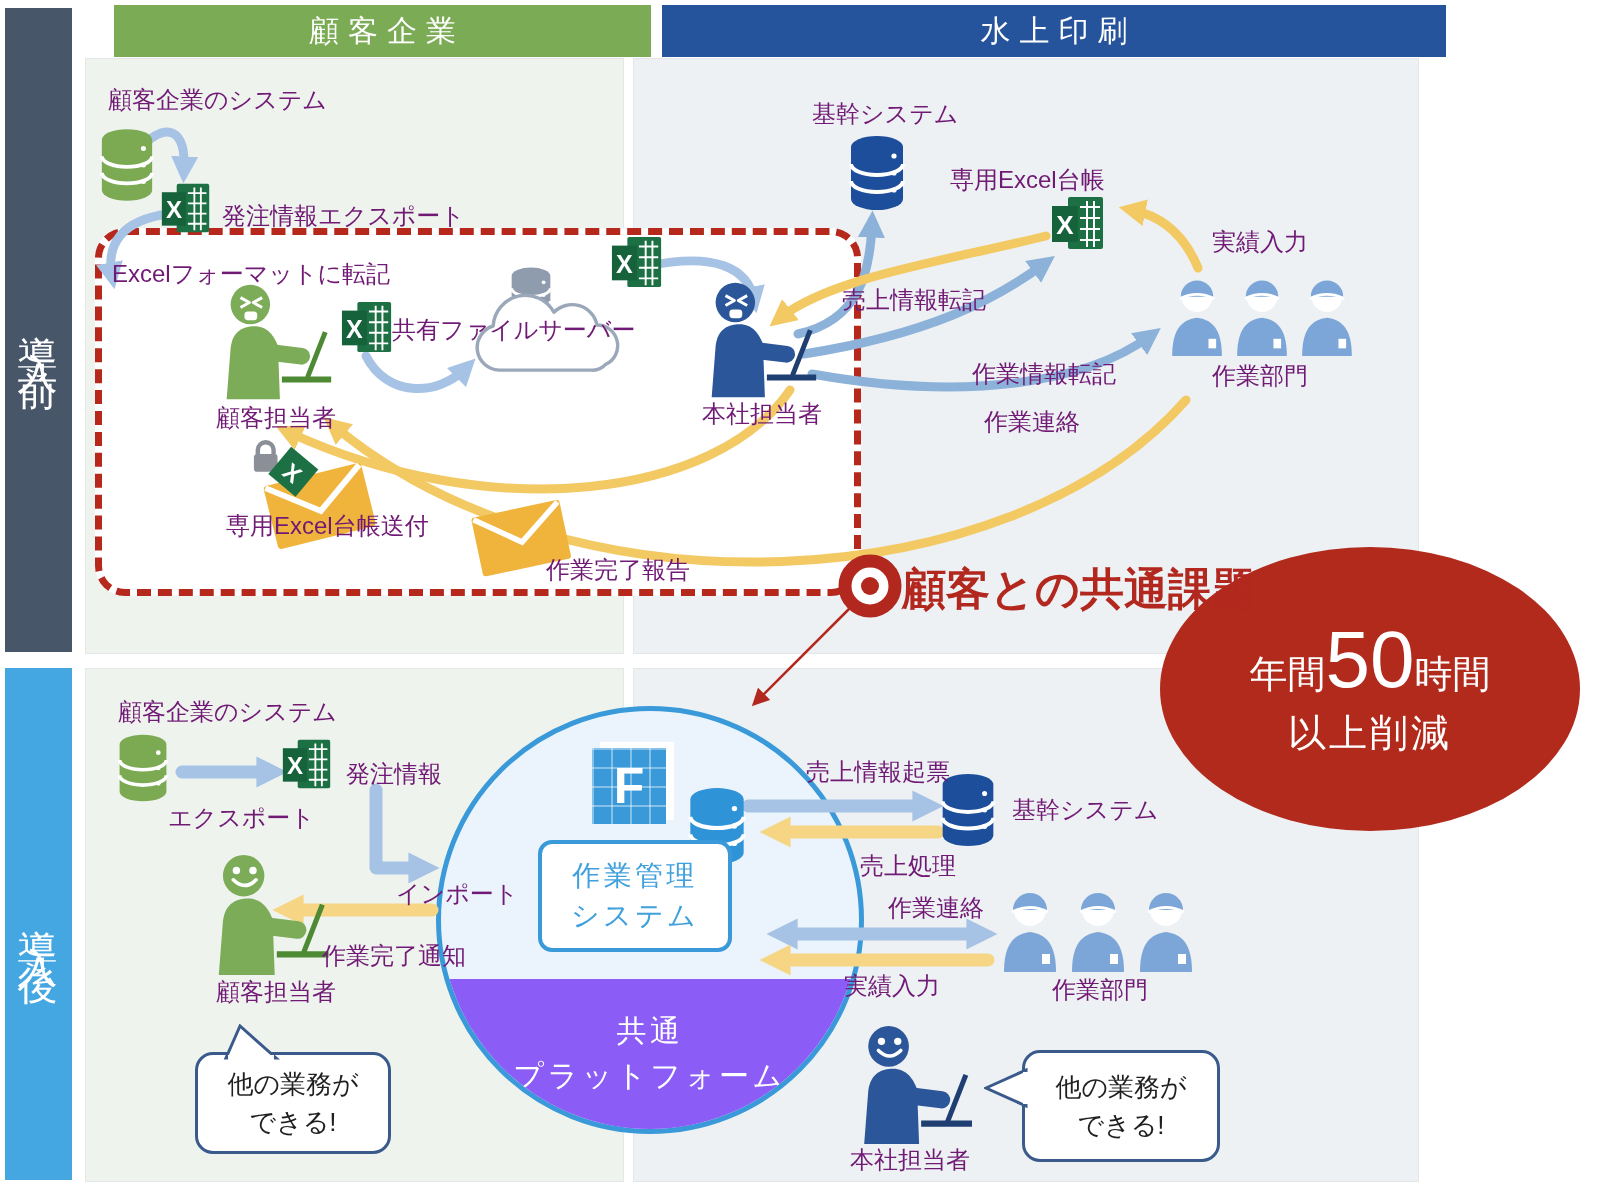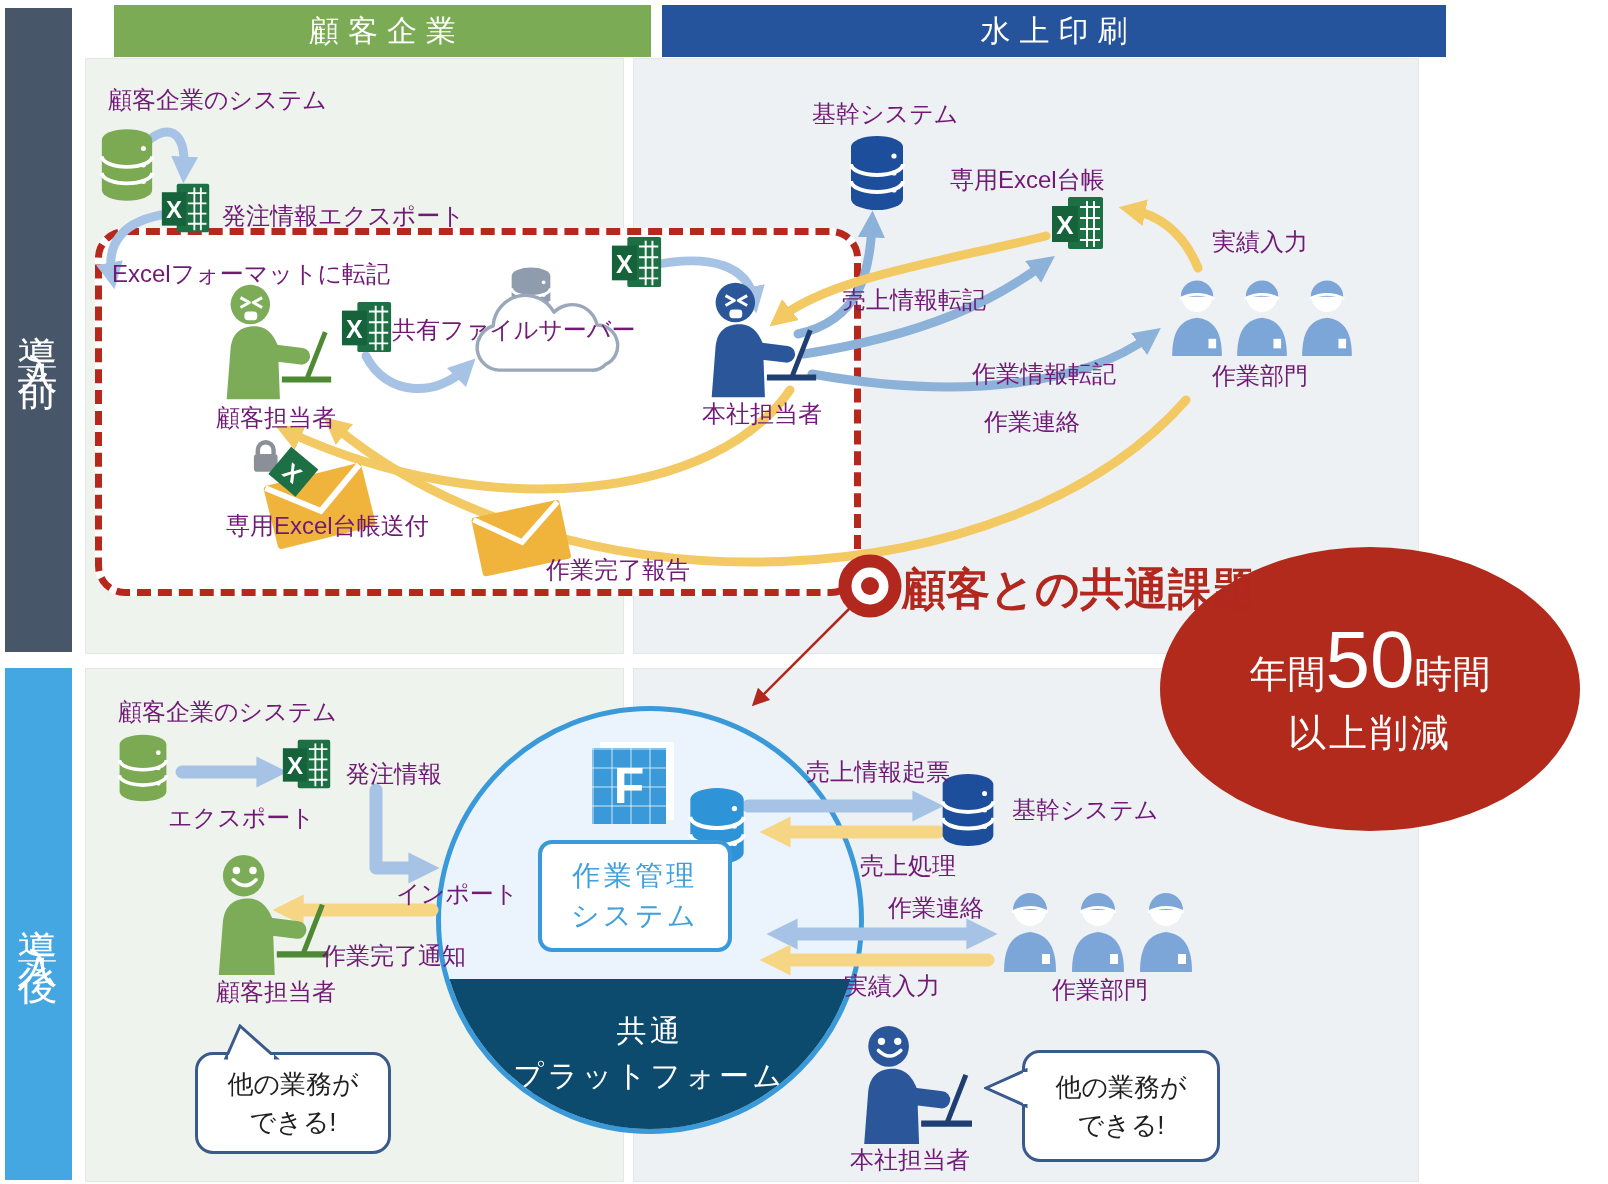--- a/index.html
+++ b/index.html
@@ -10,21 +10,21 @@
   .q-right{background:#edf1f3;}
   .colhead{position:absolute;z-index:2;display:flex;align-items:center;justify-content:center;
     color:#fff;font-size:30px;letter-spacing:0.3em;text-indent:0.3em;margin-left:29px;}
   .rowlab{position:absolute;z-index:2;display:flex;align-items:center;justify-content:center;
     color:#fff;font-size:40px;writing-mode:vertical-rl;text-orientation:upright;letter-spacing:0.45em;}
   .lbl{position:absolute;z-index:7;font-size:24px;color:#701a75;white-space:nowrap;line-height:1.2;}
   .red-lbl{position:absolute;z-index:7;font-size:44px;font-weight:bold;color:#b3281e;white-space:nowrap;}
   #issue-box{position:absolute;z-index:2;background:#ffffff;border:7px dashed #b6281c;border-radius:30px;}
   #platform-circle{position:absolute;z-index:3;border-radius:50%;border:5px solid #3a9ad9;
     background:#ebf4fc;overflow:hidden;}
-  #platform-bottom{position:absolute;left:0;right:0;bottom:0;height:150px;background:#0c4a6e;
+  #platform-bottom{position:absolute;left:0;right:0;bottom:0;height:150px;background:#8b5cf6;
     display:flex;flex-direction:column;align-items:center;justify-content:center;gap:4px;
     color:#fff;font-size:30px;letter-spacing:0.12em;}
   #wms-box{position:absolute;z-index:6;background:#fff;border:4px solid #3a9ad9;border-radius:14px;
     display:flex;flex-direction:column;align-items:center;justify-content:center;
     color:#3fa0dc;font-size:28px;letter-spacing:0.12em;line-height:40px;}
   #f-logo{position:absolute;z-index:6;display:flex;align-items:center;justify-content:center;
     background-color:#3a9ad9;color:#fff;font-size:50px;font-weight:bold;
     background-image:linear-gradient(rgba(255,255,255,.38) 2px,transparent 2px),
       linear-gradient(90deg,rgba(255,255,255,.38) 2px,transparent 2px);
     background-size:19px 19px;}

